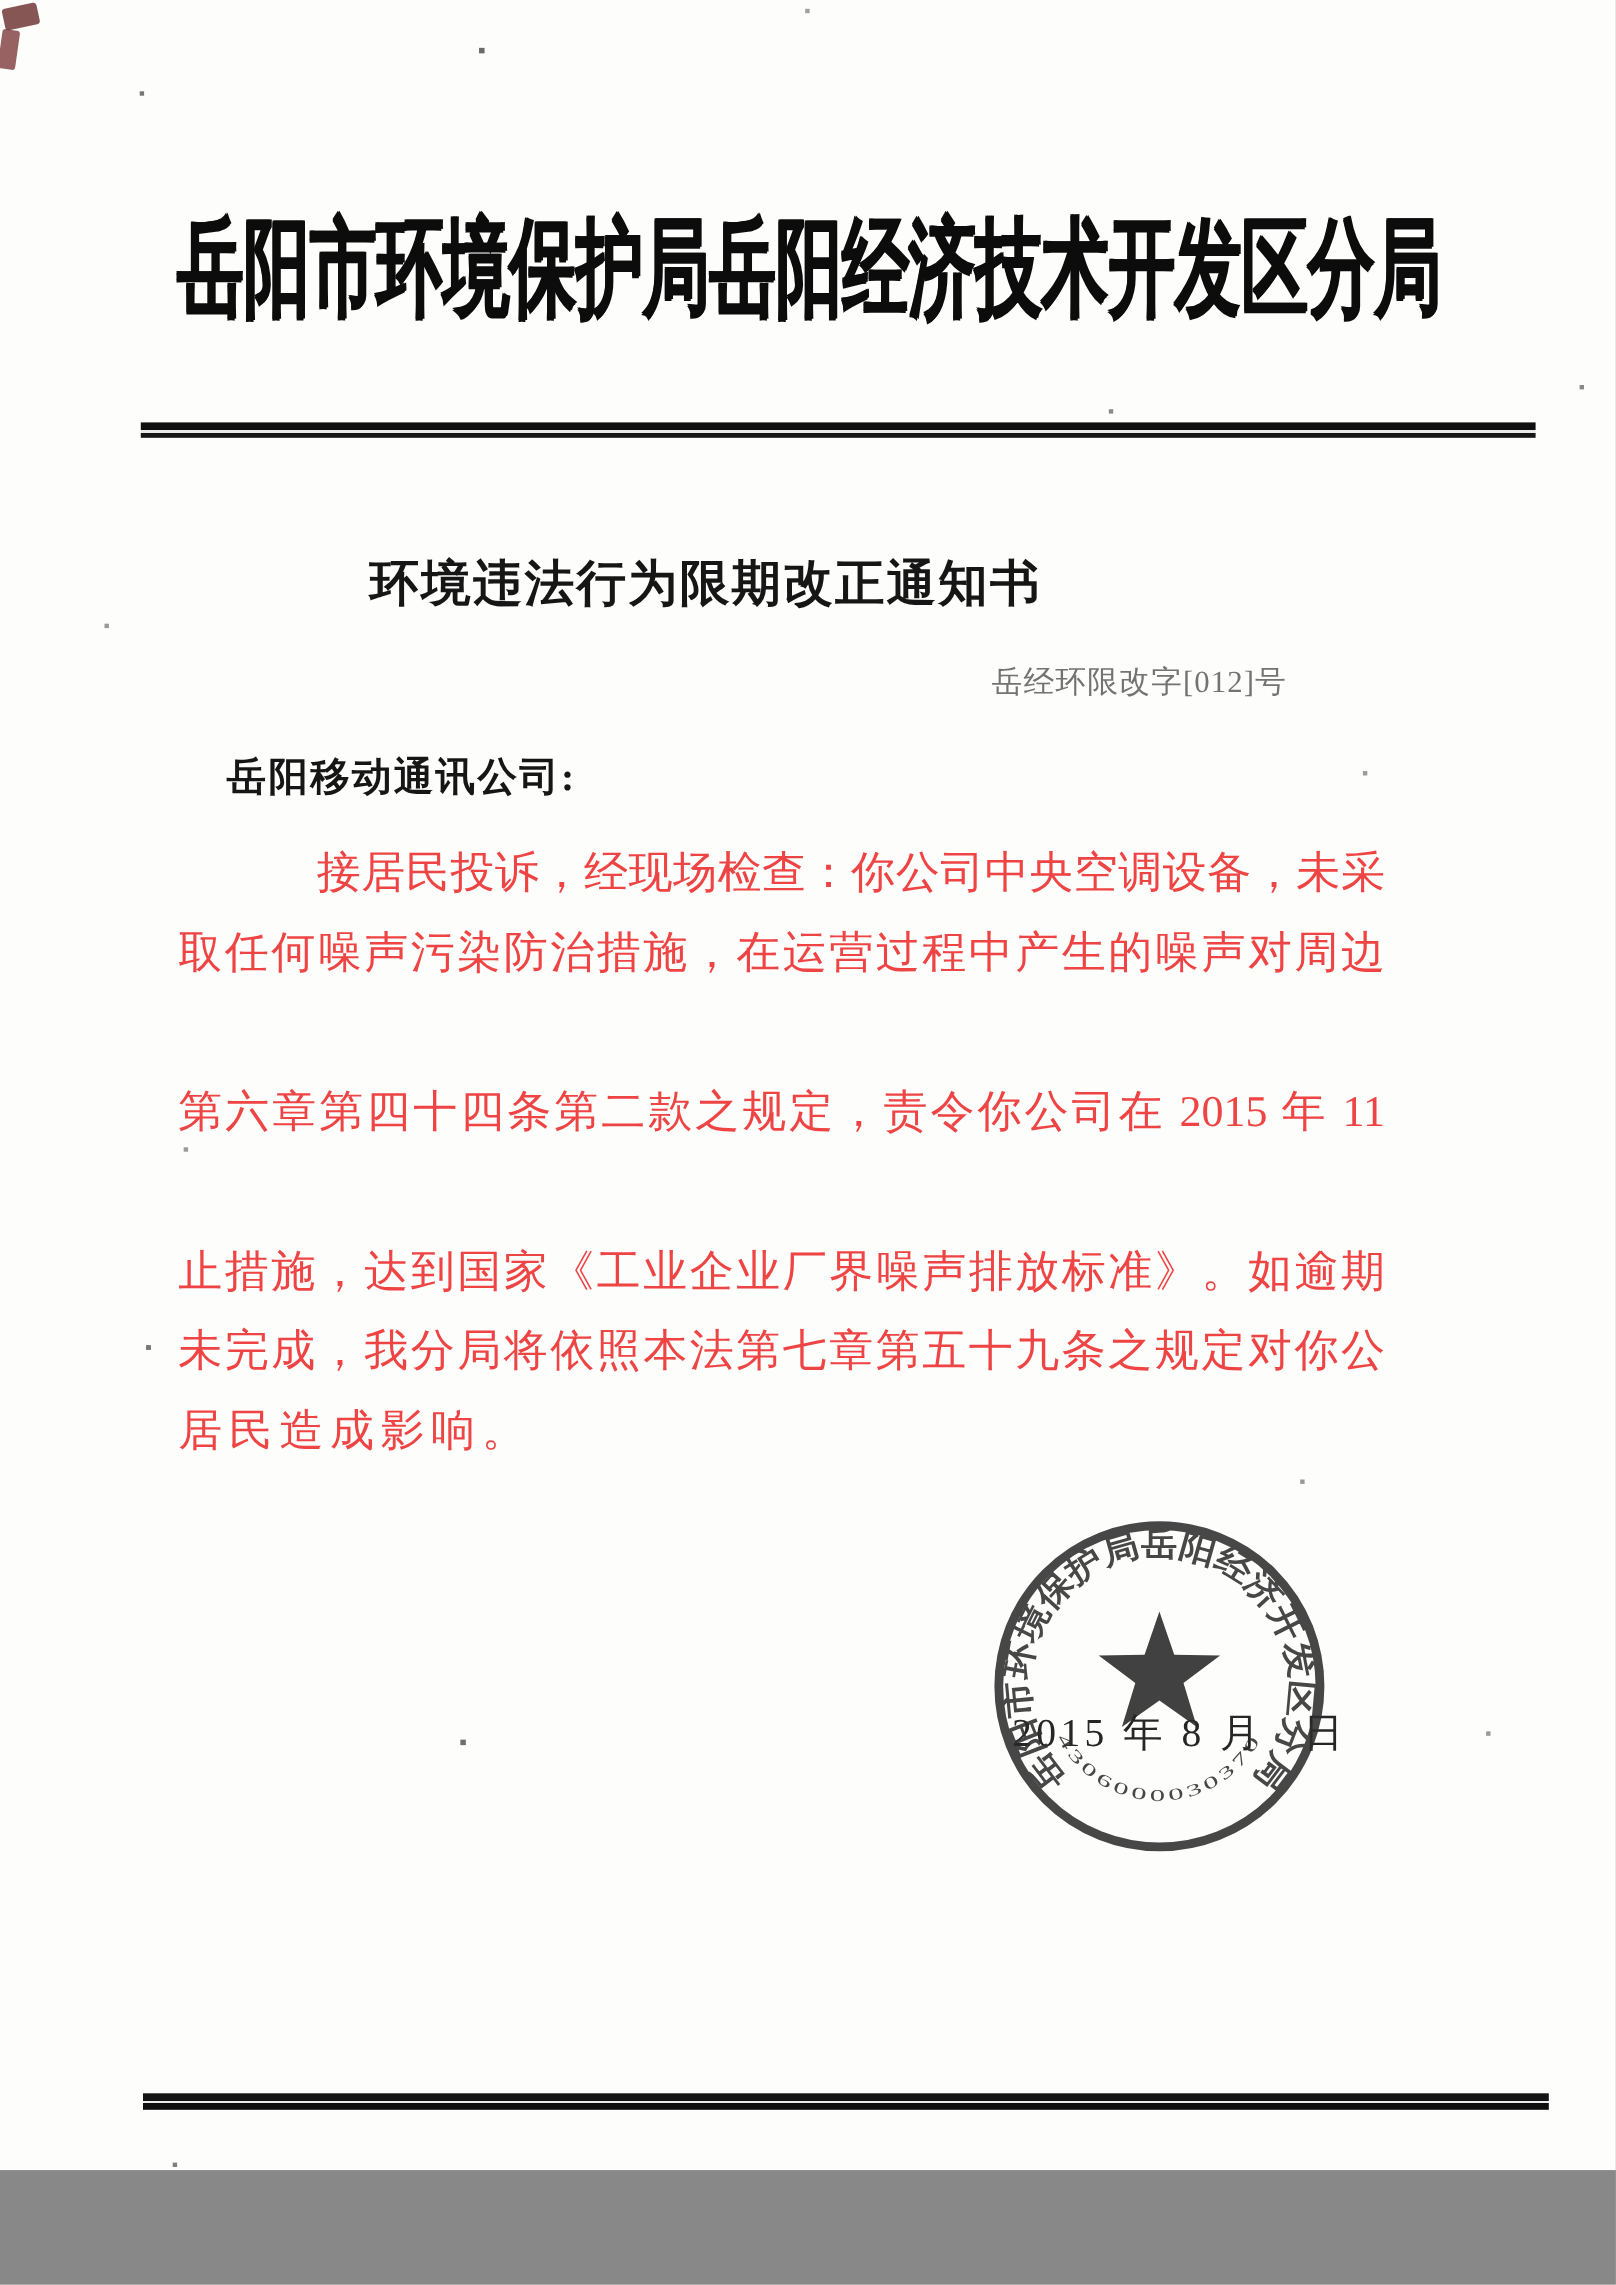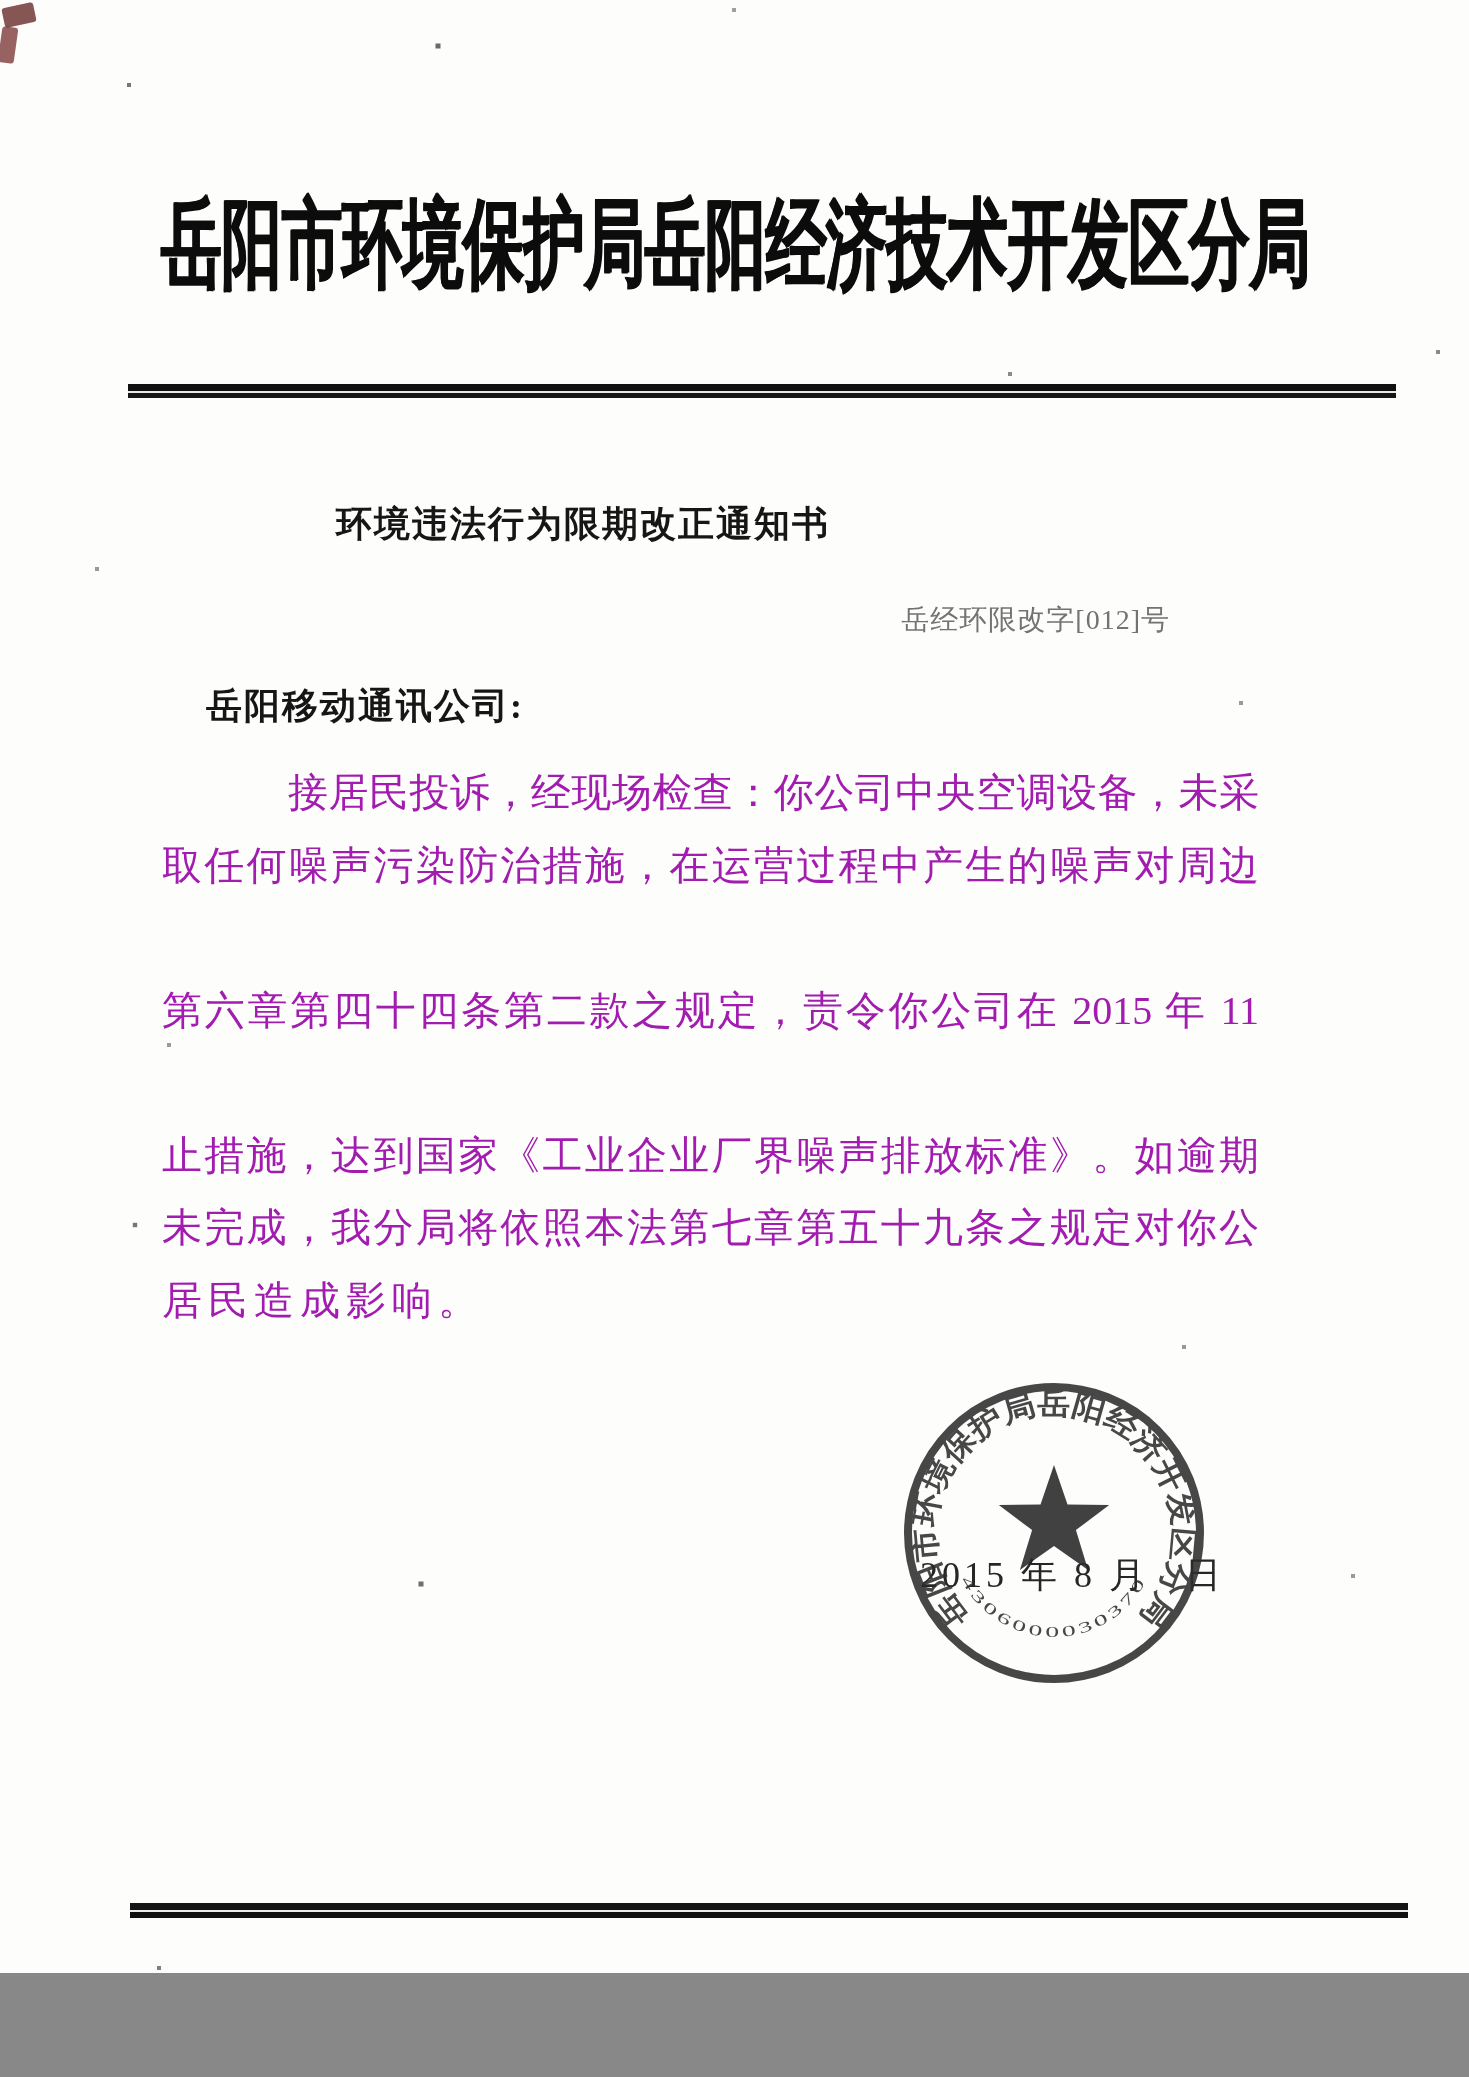--- a/index.html
+++ b/index.html
@@ -29,35 +29,35 @@
     position: absolute; top: 384px; left: 128px; width: 1268px; height: 14px;
     background: linear-gradient(#101010 0 52%, #e9e9e9 52% 66%, #161616 66% 100%);
   }
   .rule-bottom {
     position: absolute; top: 1903px; left: 130px; width: 1278px; height: 15px;
     background: linear-gradient(#151515 0 45%, #ececec 45% 60%, #0f0f0f 60% 100%);
   }
   
   .doc-title {
     position: absolute; top: 500px; left: 336px;
-    font-size: 36px; font-weight: bold; letter-spacing: 2px;
+    font-size: 45px; font-weight: bold; letter-spacing: 2px;
     white-space: nowrap; color: #161616;
   }
   .doc-number {
     position: absolute; top: 601px; right: 299px;
     font-size: 28px; letter-spacing: 1px; color: #737373;
   }
   .addressee {
     position: absolute; top: 682px; left: 206px;
     font-size: 36px; font-weight: bold; letter-spacing: 2px; color: #161616;
   }
   
   .body-line {
     position: absolute; left: 162px; width: 1097px; height: 60px;
-    font-size: 40px; color: #a21caf;
+    font-size: 40px; color: #ef4444;
     white-space: nowrap;
     text-align: justify; text-align-last: justify;
   }
   .body-line.indent { padding-left: 126px; }
   .body-line.last { text-align-last: left; letter-spacing: 6px; }
   
   .date-prefix { position: absolute; top: 1551px; left: 920px;
     font-size: 36px; letter-spacing: 4px; color: #262626; }
   .date-suffix { position: absolute; top: 1551px; left: 1185px;
     font-size: 36px; color: #262626; }

